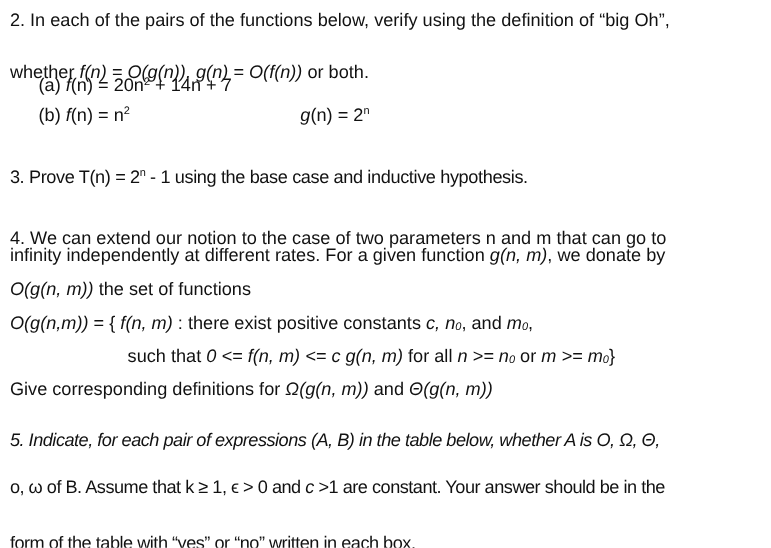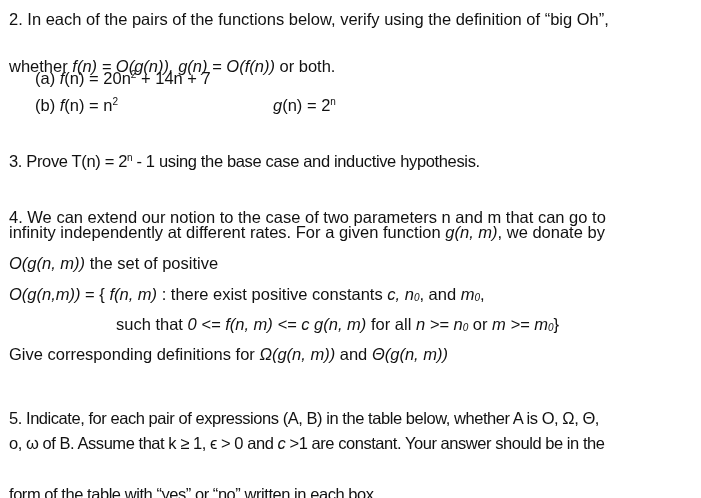--- a/index.html
+++ b/index.html
@@ -32,20 +32,20 @@
 
 <div class="line" style="top:95px; left:35px; width:640px;">
   <span>(b) </span><span class="i">f</span><span>(n) = n</span><sup>2</sup>
   <span class="col2" style="left:238px; top:0;"><span class="i">g</span><span>(n) = 2</span><sup>n</sup></span>
 </div>
 
 <div class="line" style="top:151px; letter-spacing:-0.35px;"><span>3. Prove T(n) = 2</span><sup>n</sup><span> - 1 using the base case and inductive hypothesis.</span></div>
 
 <div class="line" style="top:191px;margin-top:16px;">4. We can extend our notion to the case of two parameters n and m that can go to</div>
 <div class="line" style="top:222px;"><span>infinity independently at different rates. For a given function </span><span class="i">g(n, m)</span><span>, we donate by</span></div>
-<div class="line" style="top:253px;"><span class="i">O(g(n, m))</span><span> the set of positive</span></div>
+<div class="line" style="top:253px;"><span class="i">O(g(n, m))</span><span> the set of functions</span></div>
 <div class="line" style="top:284px;"><span class="i">O(g(n,m))</span><span> = { </span><span class="i">f(n, m)</span><span> : there exist positive constants </span><span class="i">c, n</span><sub>0</sub><span>, and </span><span class="i">m</span><sub>0</sub><span>,</span></div>
 <div class="line" style="top:314px; left:116px;text-align:center;"><span>such that </span><span class="i">0 &lt;= f(n, m) &lt;= c g(n, m)</span><span> for all </span><span class="i">n &gt;= n</span><sub>0</sub><span> or </span><span class="i">m &gt;= m</span><sub>0</sub><span>}</span></div>
 <div class="line" style="top:344px;"><span>Give corresponding definitions for </span><span class="i">Ω(g(n, m))</span><span> and </span><span class="i">Θ(g(n, m))</span></div>
 
-<div class="line" style="top:408px; letter-spacing:-0.45px;">5. Indicate, for each pair of expressions (A, B) in the table below, whether A is O, Ω, Θ,</div>
+<div class="line" style="top:390px; letter-spacing:-0.45px;font-style:italic;">5. Indicate, for each pair of expressions (A, B) in the table below, whether A is O, Ω, Θ,</div>
 <div class="line" style="top:433px; letter-spacing:-0.45px;"><span>o, ω of B. Assume that k ≥ 1, ϵ &gt; 0 and </span><span class="i">c</span><span> &gt;1 are constant. Your answer should be in the</span></div>
 <div class="line" style="top:484px; letter-spacing:-0.45px;">form of the table with “yes” or “no” written in each box.</div>
 
 </body></html>

